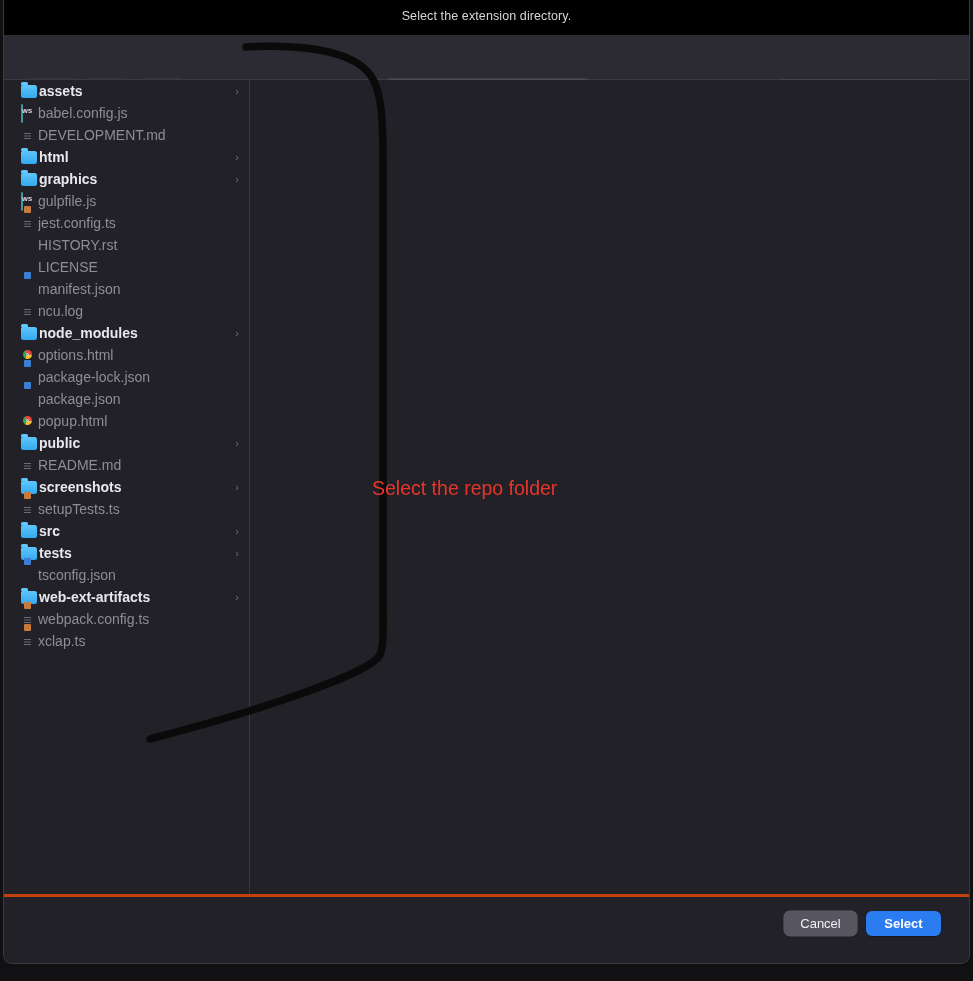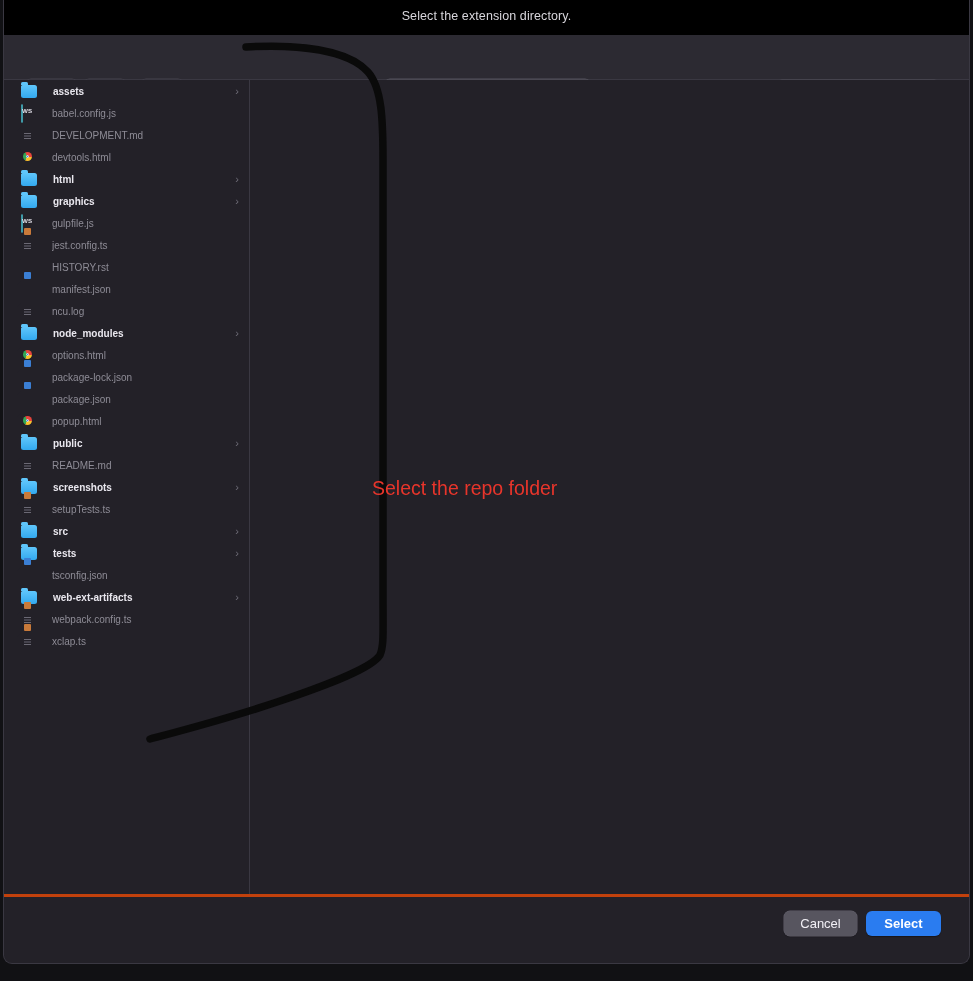--- a/index.html
+++ b/index.html
@@ -111,21 +111,21 @@
     border-right:1px solid #3a3842;
     overflow:hidden;
   }
   #col2{position:absolute;left:246px;top:0;right:0;height:100%;}
 
   .row{
     height:22px;display:flex;align-items:center;
     padding-left:17px;padding-right:10px;box-sizing:border-box;
   }
   .row .nm{
-    font-size:10px;margin-left:16px;flex:1;
+    font-size:14px;margin-left:2px;flex:1;
     white-space:nowrap;overflow:hidden;
   }
   .row.dir .nm{color:#e9e7ee;font-weight:bold;}
   .row.file .nm{color:#8e8c96;}
   .disc{font-size:11px;color:#6e6c77;line-height:1;}
 
   
   .ico{width:15px;height:16px;position:relative;flex:none;}
 
   .folder{
@@ -274,24 +274,20 @@
           <span class="disc">›</span>
         </div>
         <div class="row file">
           <span class="ico"><span class="ws"><span>WS</span><i></i></span></span>
           <span class="nm">babel.config.js</span>
         </div>
         <div class="row file">
           <span class="ico"><span class="doc lines"></span></span>
           <span class="nm">DEVELOPMENT.md</span>
         </div>
-        <div class="row file">
-          <span class="ico"><span class="doc"><span class="chrome"></span></span></span>
-          <span class="nm">devtools.html</span>
-        </div>
         <div class="row dir">
           <span class="folder"></span>
           <span class="nm">html</span>
           <span class="disc">›</span>
         </div>
         <div class="row dir">
           <span class="folder"></span>
           <span class="nm">graphics</span>
           <span class="disc">›</span>
         </div>
@@ -299,20 +295,24 @@
           <span class="ico"><span class="ws"><span>WS</span><i></i></span></span>
           <span class="nm">gulpfile.js</span>
         </div>
         <div class="row file">
           <span class="ico"><span class="doc lines"><span class="badge ts"></span></span></span>
           <span class="nm">jest.config.ts</span>
         </div>
         <div class="row file">
           <span class="ico"><span class="doc"></span></span>
           <span class="nm">HISTORY.rst</span>
+        </div>
+        <div class="row file">
+          <span class="ico"><span class="doc"></span></span>
+          <span class="nm">LICENSE</span>
         </div>
         <div class="row file">
           <span class="ico"><span class="doc"><span class="badge json"></span></span></span>
           <span class="nm">manifest.json</span>
         </div>
         <div class="row file">
           <span class="ico"><span class="doc lines"></span></span>
           <span class="nm">ncu.log</span>
         </div>
         <div class="row dir">

